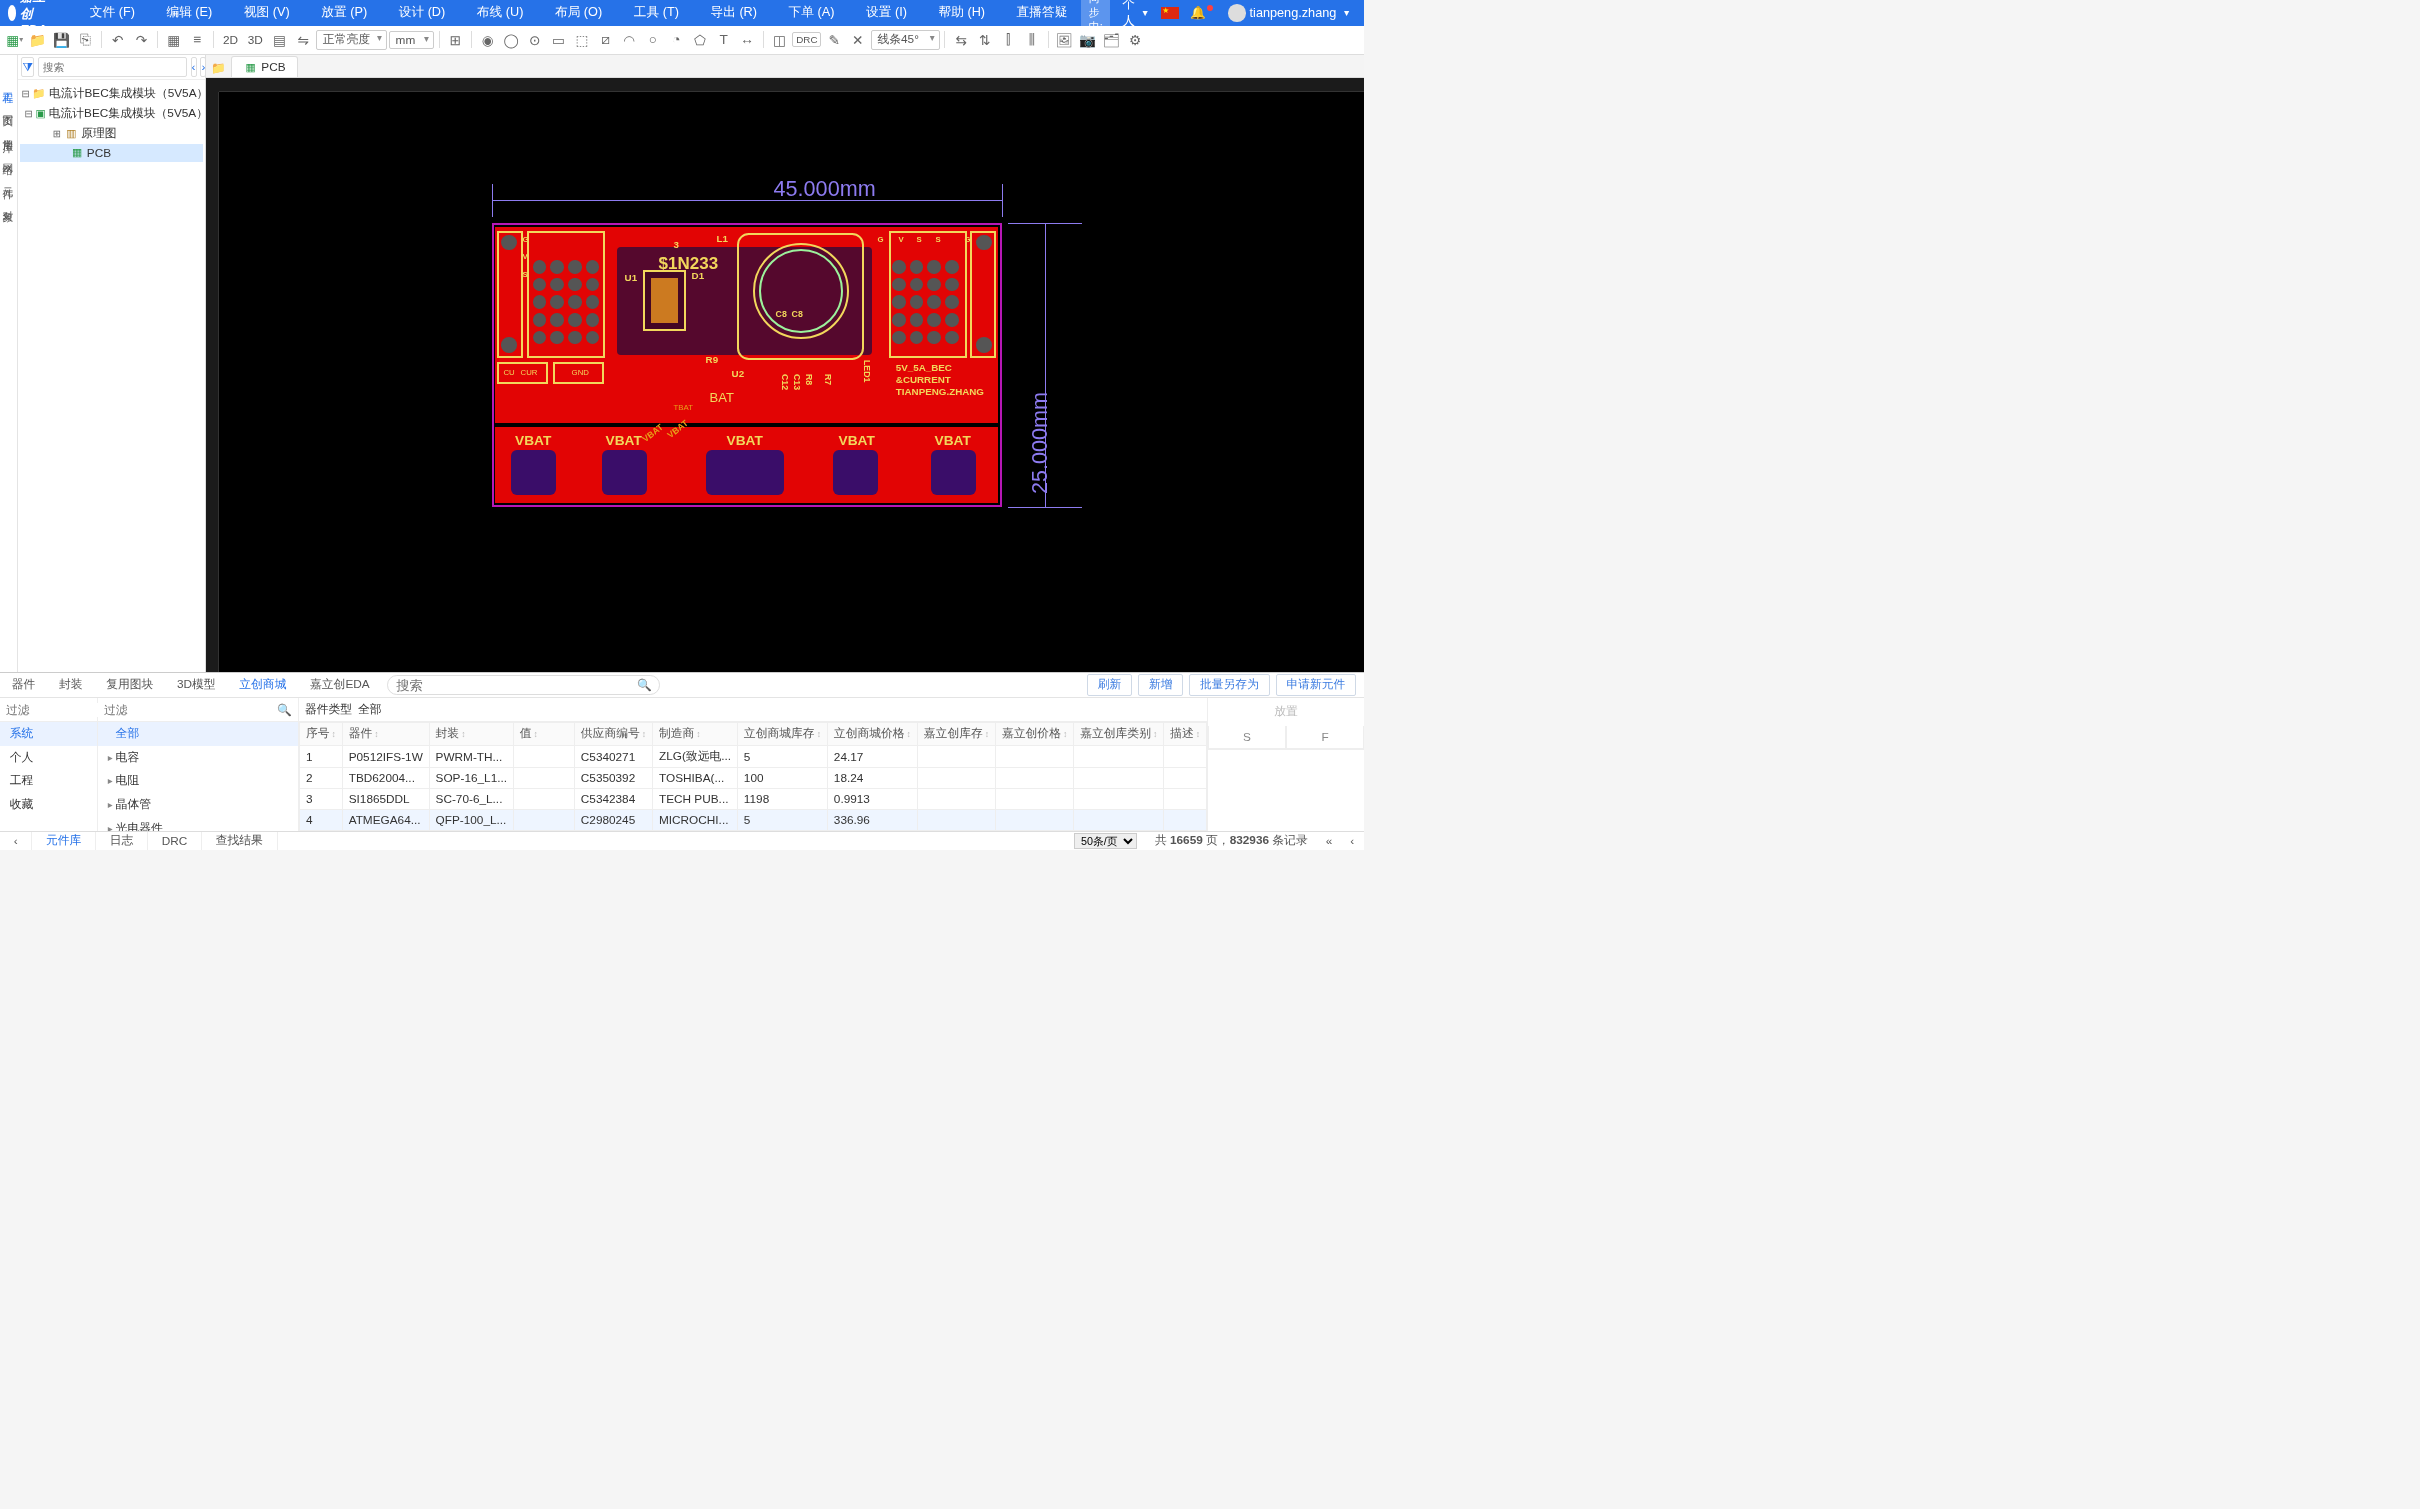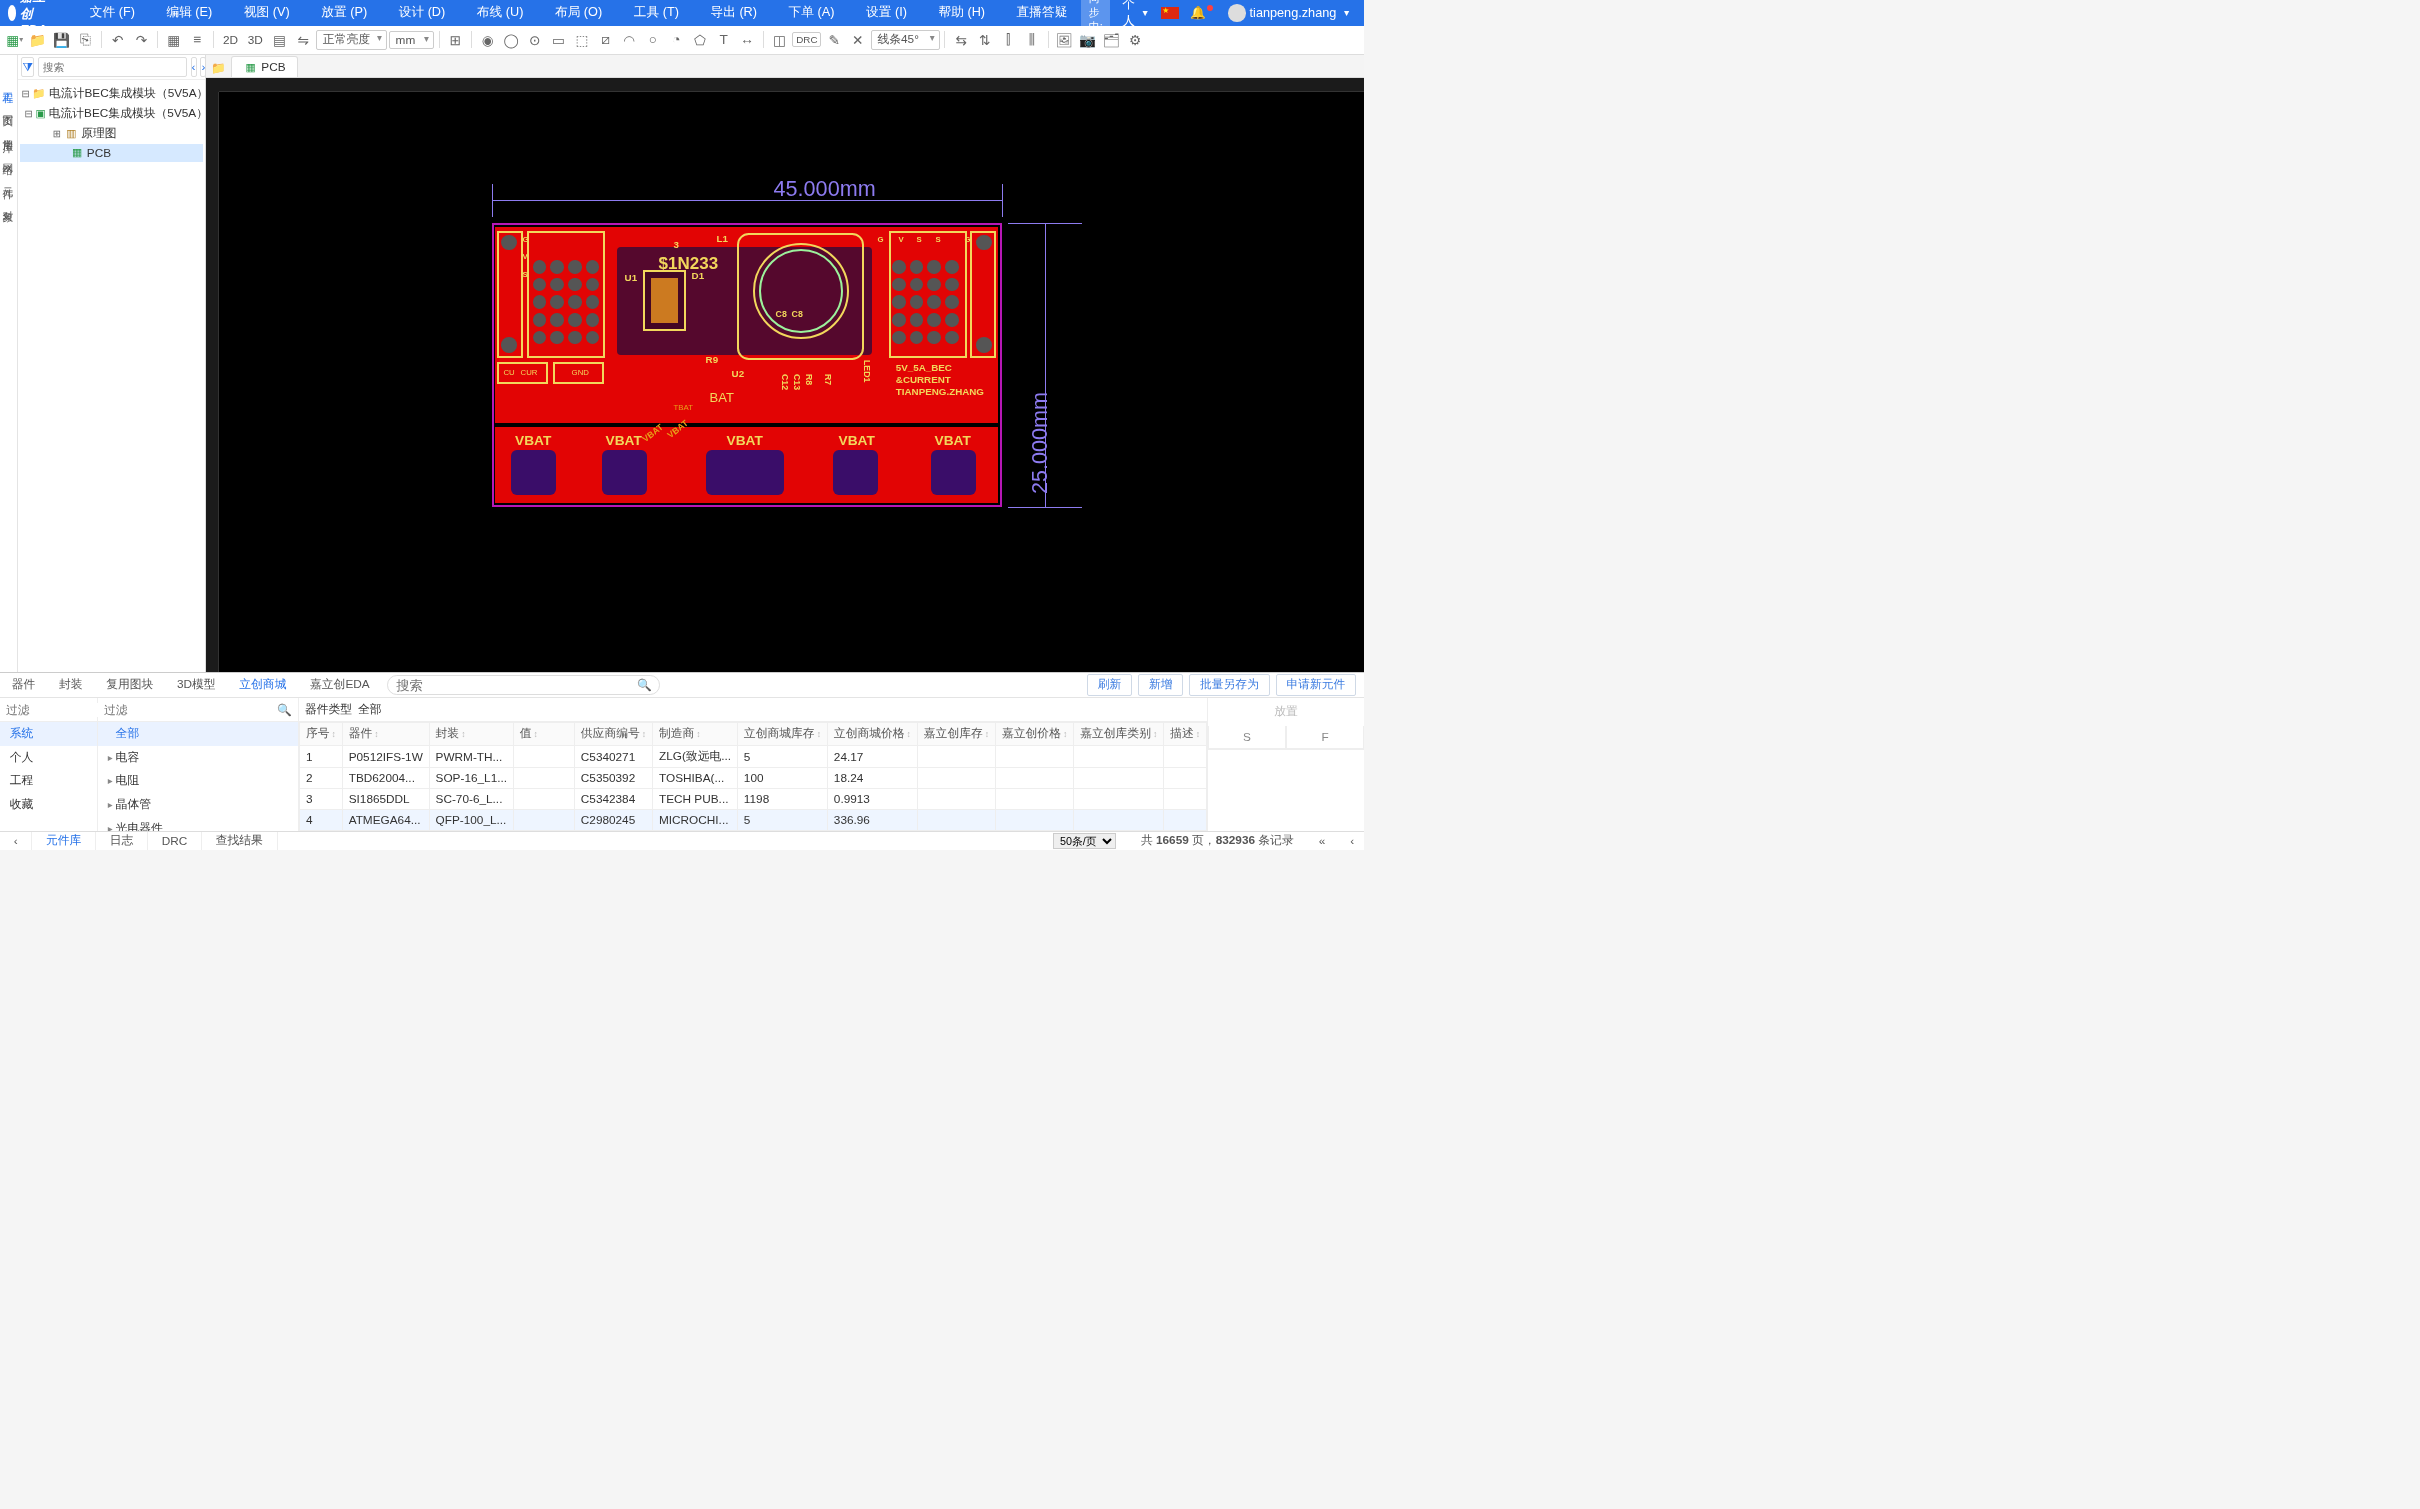--- a/index.html
+++ b/index.html
@@ -89,21 +89,21 @@
 
 .rightpane { width:157px; border-left:1px solid #eee; display:flex; flex-direction:column; }
 .rightpane .rphead { display:flex; border-bottom:1px solid #eee; }
 .rightpane .rptab { flex:1; text-align:center; padding:3.9px 0; color:#888; font-size:11.8px; border:1px solid #eee; border-top:none; cursor:pointer;}
 .rightpane .rplabel { text-align:center; color:#bbb; padding:5.9px 0; font-size:11.8px; }
 
 
 .statusbar { height:19.6px; background:#fff; border-top:1px solid #ddd; display:flex; align-items:center; font-size:11.8px; }
 .statusbar .sbtab { padding:0 13.7px; height:100%; display:flex; align-items:center; cursor:pointer; color:#555; border-right:1px solid #eee;}
 .statusbar .sbtab.active { color:#2672e8; }
-.statusbar .sbright { margin-left:auto; padding:0 9.8px; color:#555; display:flex; align-items:center; gap:25px; }
+.statusbar .sbright { margin-left:auto; padding:0 9.8px; color:#555; display:flex; align-items:center; gap:18px; }
 .statusbar select { border:1px solid #ccc; font-size:10.8px; padding:0 2px; }
 .caret { font-size:8.8px; color:#fff; margin-left:2px; }
 </style>
 </head>
 <body>
 
 <div class="menubar">
   <div class="logo">
     <span class="logo-icon"></span>
     <span>嘉立创EDA</span>

